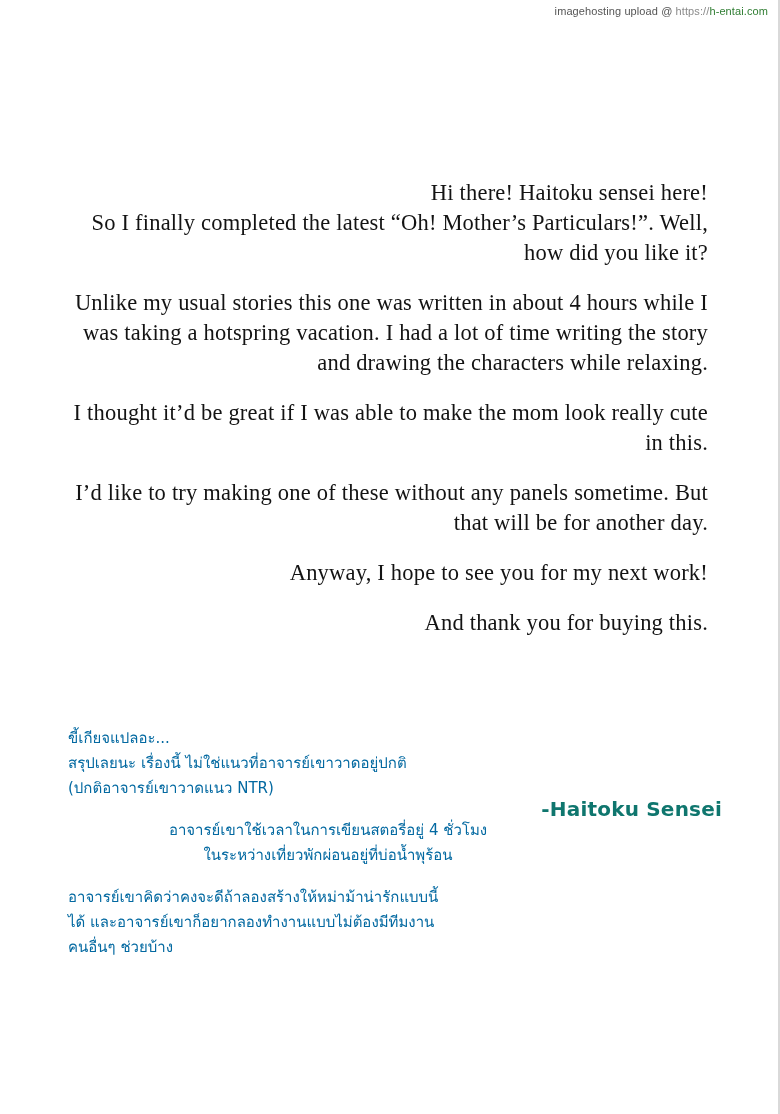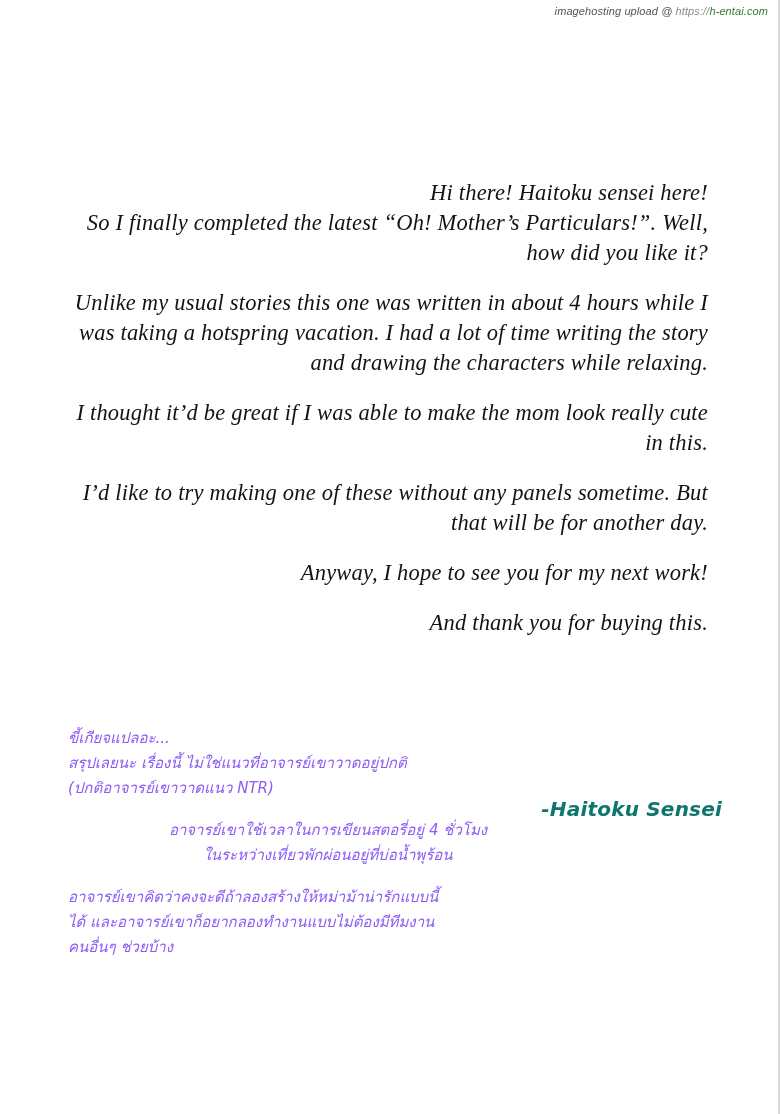--- a/index.html
+++ b/index.html
@@ -13,21 +13,20 @@
     font-family: "Liberation Serif", serif;
     color: #1a1a1a;
     position: relative;
     overflow: hidden;
   }
   .page {
     position: relative;
     width: 780px;
     height: 940px;
     box-sizing: border-box;
-    font-style: italic;
   }
   
   .host-bar {
     position: absolute;
     top: 0;
     left: 0;
     right: 0;
     height: 22px;
     text-align: right;
     padding: 5px 12px 0 0;
@@ -71,21 +70,21 @@
   }
   
   .thai {
     position: absolute;
     left: 68px;
     top: 726px;
     width: 520px;
     font-family: "DejaVu Sans", sans-serif;
     font-size: 15px;
     line-height: 25px;
-    color: #8b5cf6;
+    color: #0369a1;
   }
   .thai p {
     margin: 0 0 17px 0;
   }
   
   .signature {
     position: absolute;
     right: 58px;
     top: 795px;
     width: 260px;

